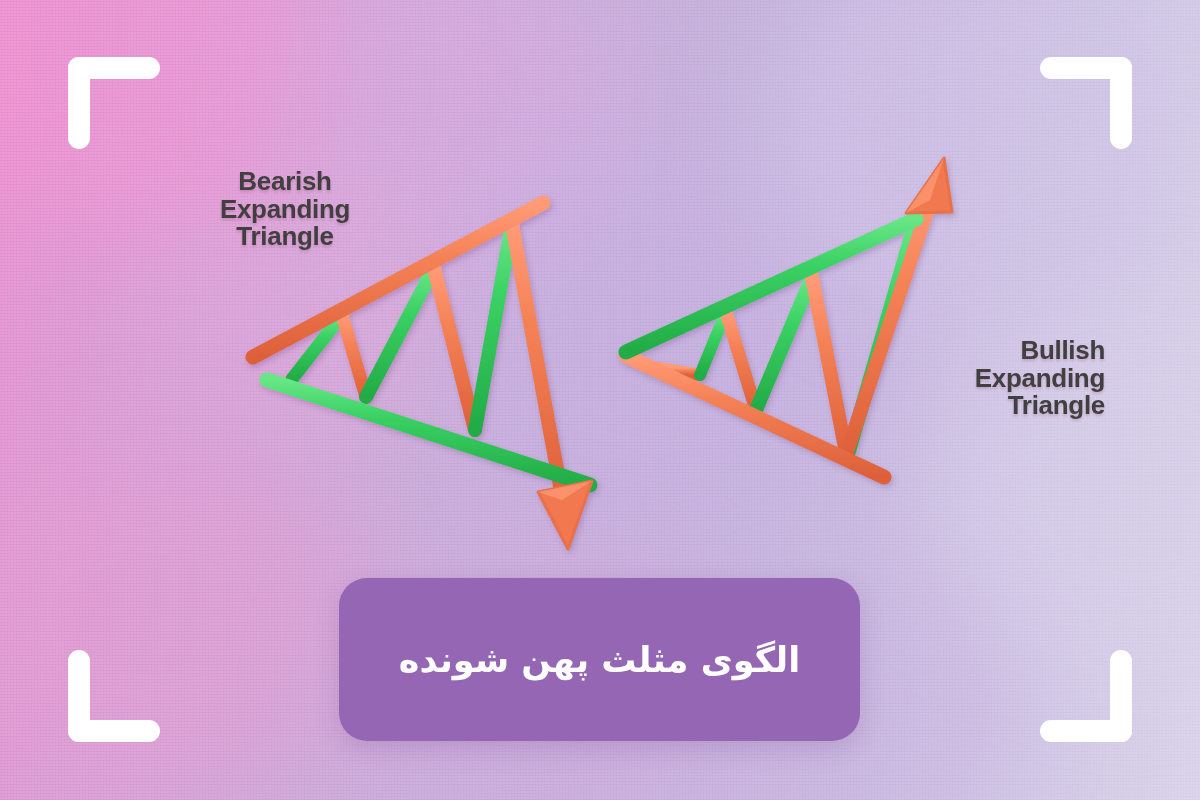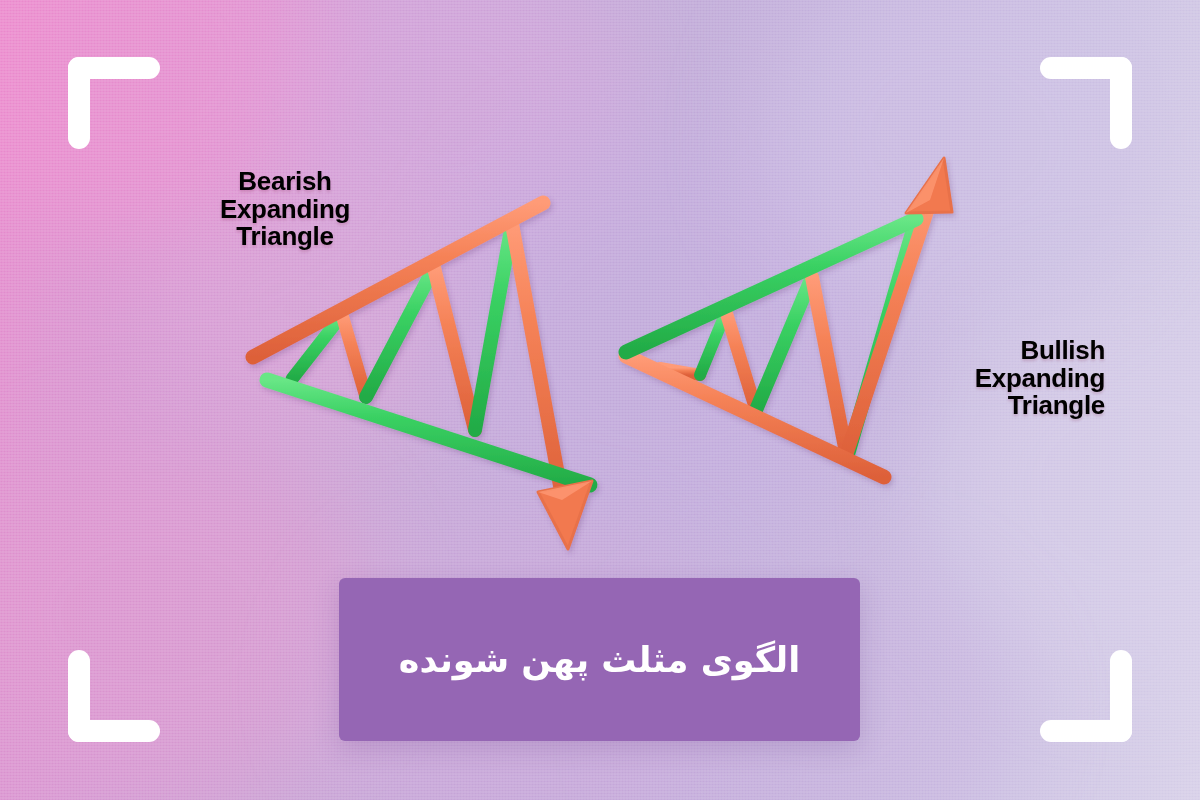--- a/index.html
+++ b/index.html
@@ -53,32 +53,32 @@
   .c-tl .h{left:0;top:0;} .c-tl .v{left:0;top:0;}
   .c-tr{left:1040px;top:57px;}
   .c-tr .h{right:0;top:0;} .c-tr .v{right:0;top:0;}
   .c-bl{left:68px;top:650px;}
   .c-bl .h{left:0;bottom:0;} .c-bl .v{left:0;bottom:0;}
   .c-br{left:1040px;top:650px;}
   .c-br .h{right:0;bottom:0;} .c-br .v{right:0;bottom:0;}
 
   
   .lbl{
-    position:absolute;color:#000000;font-weight:bold;
+    position:absolute;color:#404040;font-weight:bold;
     font-size:26px;line-height:1.06;letter-spacing:-.3px;
     text-align:center;white-space:pre-line;
     text-shadow:0 2px 3px rgba(120,20,60,.20);
   }
   .lbl-bearish{left:190px;top:168px;width:190px;}
   .lbl-bullish{left:905px;top:337px;width:200px;text-align:right;}
 
   
   .pill{
     position:absolute;left:339px;top:578px;width:521px;height:163px;
-    background:#9566b4;border-radius:6px;
+    background:#9566b4;border-radius:28px;
     display:flex;align-items:center;justify-content:center;
     box-shadow:0 8px 26px rgba(90,45,120,.18);
   }
   .pill-text{
     color:#ffffff;font-size:35px;font-weight:bold;direction:rtl;
     font-family:"DejaVu Sans","Liberation Sans",sans-serif;
     letter-spacing:0;
   }
 
   svg.art{position:absolute;left:0;top:0;width:1200px;height:800px;}

